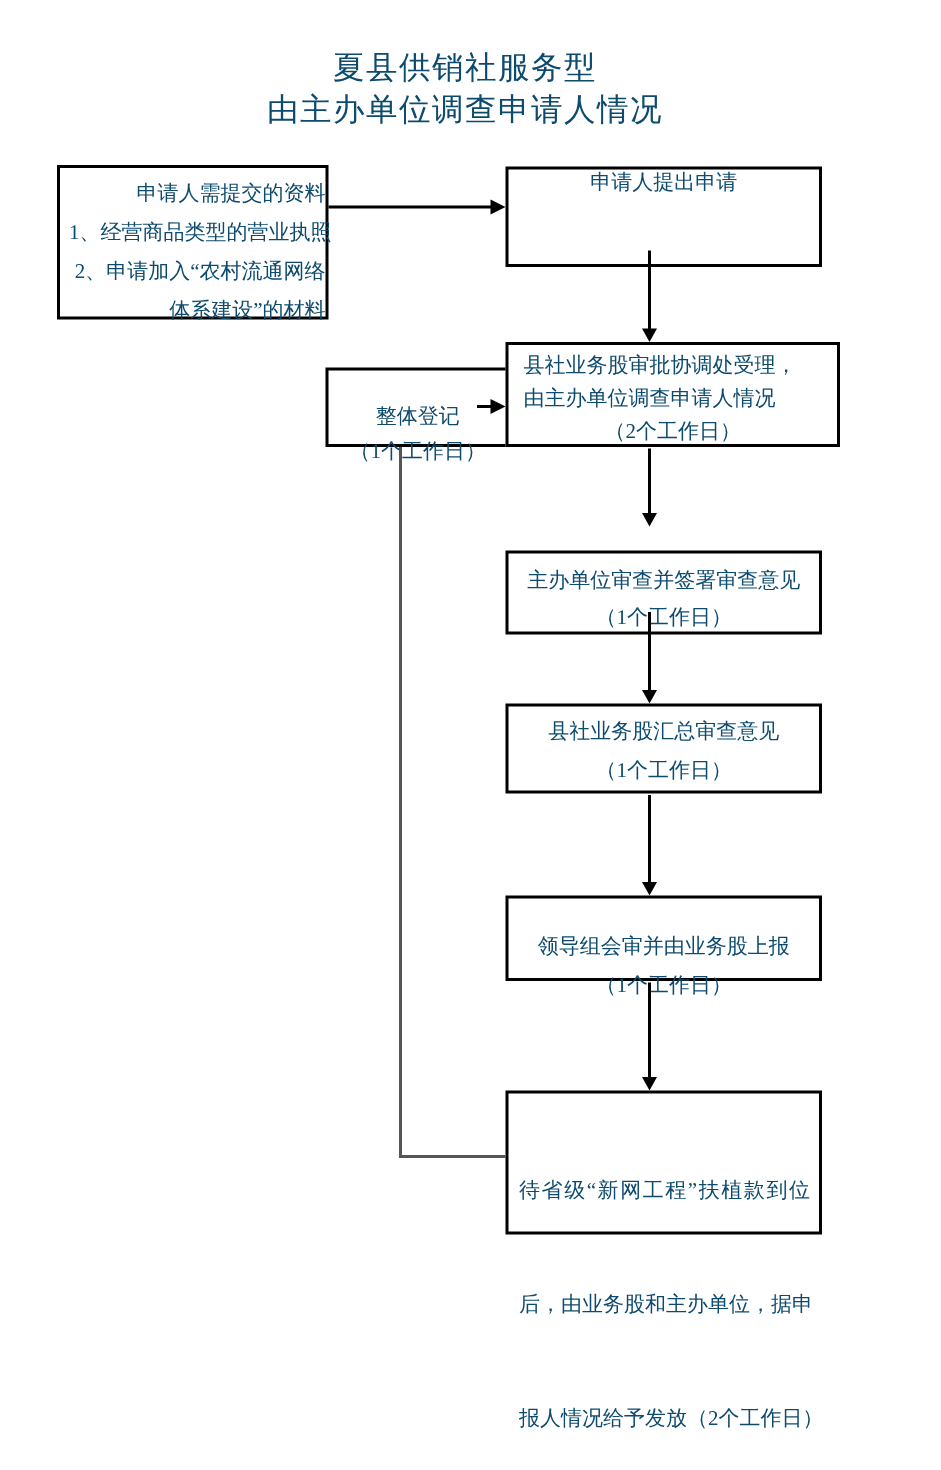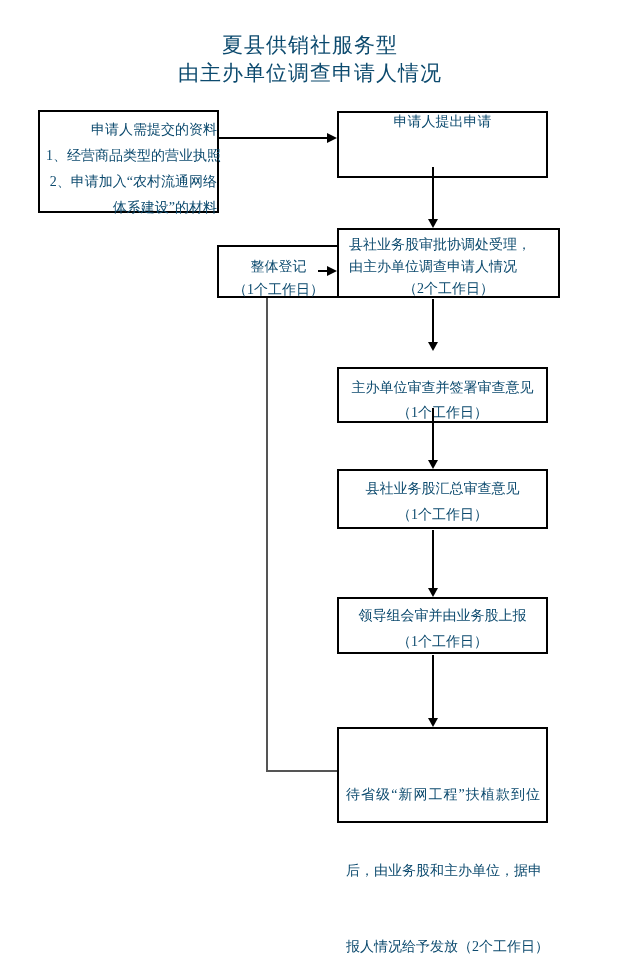--- a/index.html
+++ b/index.html
@@ -37,38 +37,38 @@
   .node-materials { left: 38px; top: 110px; width: 181px; height: 103px; padding-top: 5px; }
   .node-materials .ln { line-height: 26px; text-align: right; }
   .node-materials .ln.indent1 { padding-left: 6px; }
   .node-materials .ln.indent2 { padding-left: 33px; }
 
   
   .node-apply { left: 337px; top: 111px; width: 211px; height: 67px;
                 display: flex; justify-content: center; }
 
   
-  .node-register { left: 217px; top: 245px; width: 123px; height: 53px; padding-top: 8px; }
+  .node-register { left: 217px; top: 245px; width: 123px; height: 53px; padding-top: 20px; }
   .node-register .ln { line-height: 23px; text-align: center; }
 
   
   .node-accept { left: 337px; top: 228px; width: 223px; height: 70px; padding-top: 4px; }
   .node-accept .ln { line-height: 22px; padding-left: 10px; }
   .node-accept .ln.center { padding-left: 0; }
 
   
   .node-host { left: 337px; top: 367px; width: 211px; height: 56px; padding-top: 6px; }
   .node-host .ln { line-height: 25px; }
 
   
   .node-summarize { left: 337px; top: 469px; width: 211px; height: 60px; padding-top: 5px; }
   .node-summarize .ln { line-height: 26px; }
 
   
-  .node-leader { left: 337px; top: 597px; width: 211px; height: 57px; padding-top: 4px; }
+  .node-leader { left: 337px; top: 597px; width: 211px; height: 57px; padding-top: 20px; }
   .node-leader .ln { line-height: 26px; }
 
   
   .node-grant { left: 337px; top: 727px; width: 211px; height: 96px;
                 padding: 4px 6px 0 7px; }
   .node-grant .ln { line-height: 28px; text-align: justify; text-align-last: justify; margin-top: 48px; }
 
   
   .hline, .vline { position: absolute; background: #000000; }
   .hline { height: 2px; }

